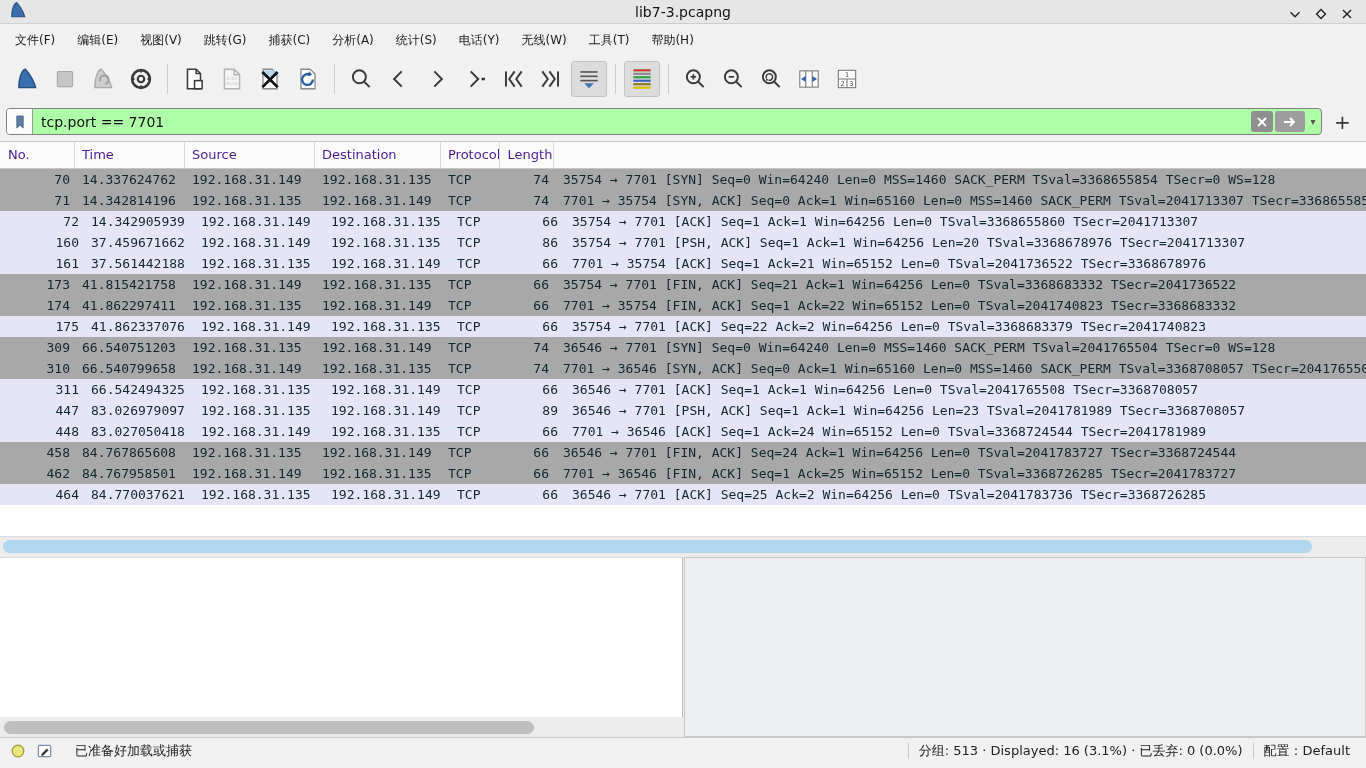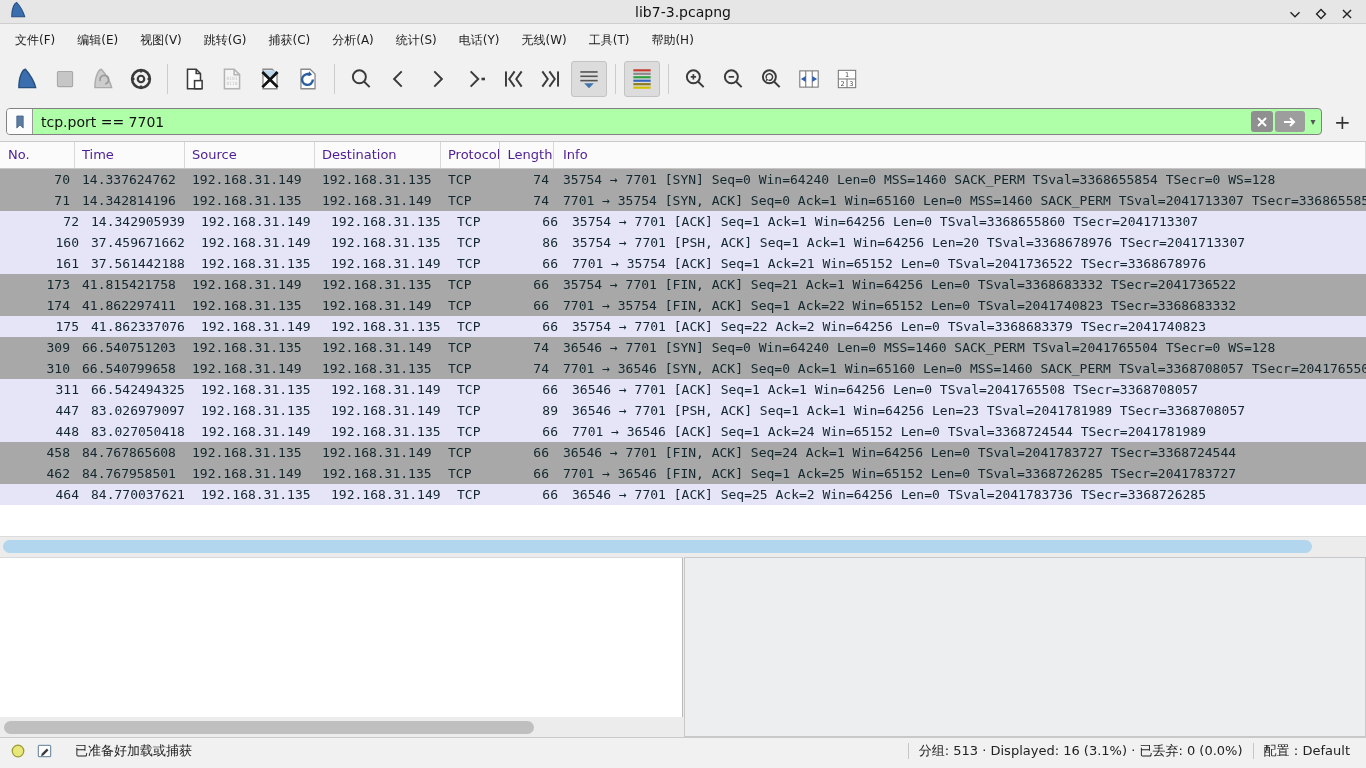--- a/index.html
+++ b/index.html
@@ -321,21 +321,20 @@
   <span class="fb-plus">+</span>
 </div>
 
 <div class="pkt-header">
     <div class="hcell col0">No.</div>
     <div class="hcell col1">Time</div>
     <div class="hcell col2">Source</div>
     <div class="hcell col3">Destination</div>
     <div class="hcell col4">Protocol</div>
     <div class="hcell col5">Length</div>
-    <div class="hcell col6">Info</div>
   </div>
 <div class="pkt-rows">
     <div class="prow gray">
       <div class="pcell col0">70</div>
       <div class="pcell col1">14.337624762</div>
       <div class="pcell col2">192.168.31.149</div>
       <div class="pcell col3">192.168.31.135</div>
       <div class="pcell col4">TCP</div>
       <div class="pcell col5">74</div>
       <div class="pcell col6">35754 → 7701 [SYN] Seq=0 Win=64240 Len=0 MSS=1460 SACK_PERM TSval=3368655854 TSecr=0 WS=128</div>

